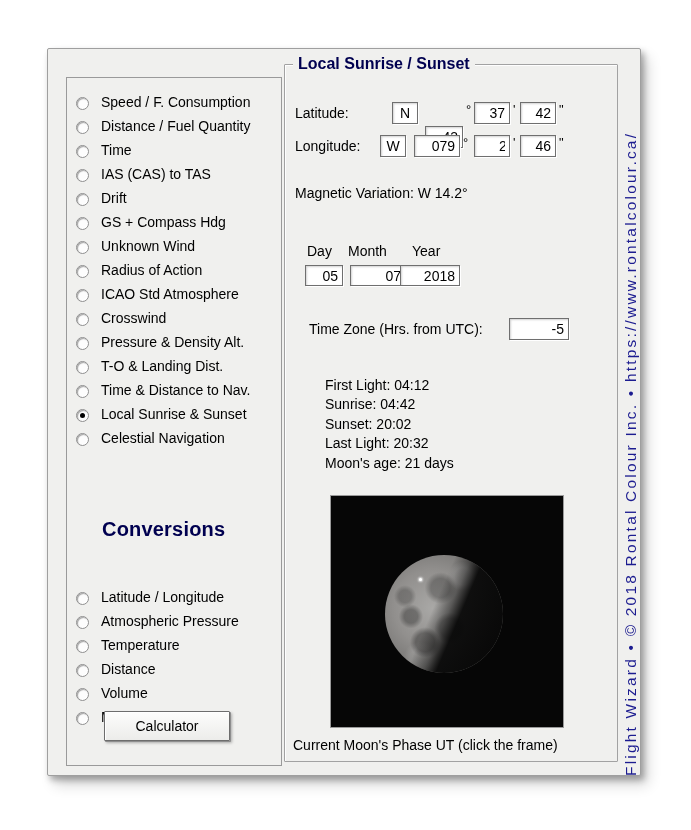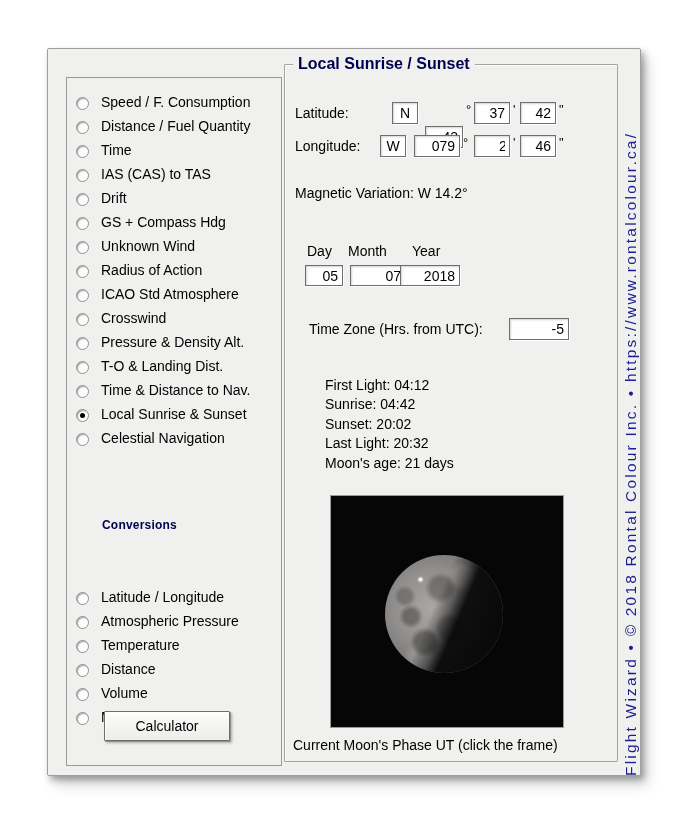--- a/index.html
+++ b/index.html
@@ -25,21 +25,21 @@
     border:1px solid #8f8f8f; flex:0 0 13px; position:relative;
     box-shadow:inset 1px 1px 1px rgba(0,0,0,0.35), inset -1px -1px 1px rgba(255,255,255,0.95);
   }
   .radio-circle.checked::after {
     content:""; position:absolute; left:3px; top:3px; width:5px; height:5px;
     border-radius:50%; background:#000;
   }
   .radio-label { margin-left:12px; font-size:14px; white-space:nowrap; }
 
   .conversions-heading {
-    position:absolute; left:35px; top:440px; font-size:12px; font-weight:bold;
+    position:absolute; left:35px; top:440px; font-size:20px; font-weight:bold;
     color:#000050; letter-spacing:0.2px;
   }
 
   .calc-button {
     position:absolute; left:37px; top:633px; width:126px; height:30px;
     background:linear-gradient(#fdfdfc,#ececea); border:1px solid #6d6d6d;
     border-radius:1px; font-size:14px; font-family:inherit;
     box-shadow:1px 1px 0 #8e8e8e, 2px 2px 3px rgba(0,0,0,0.28), inset 1px 1px 0 #fff;
     cursor:pointer;
   }

